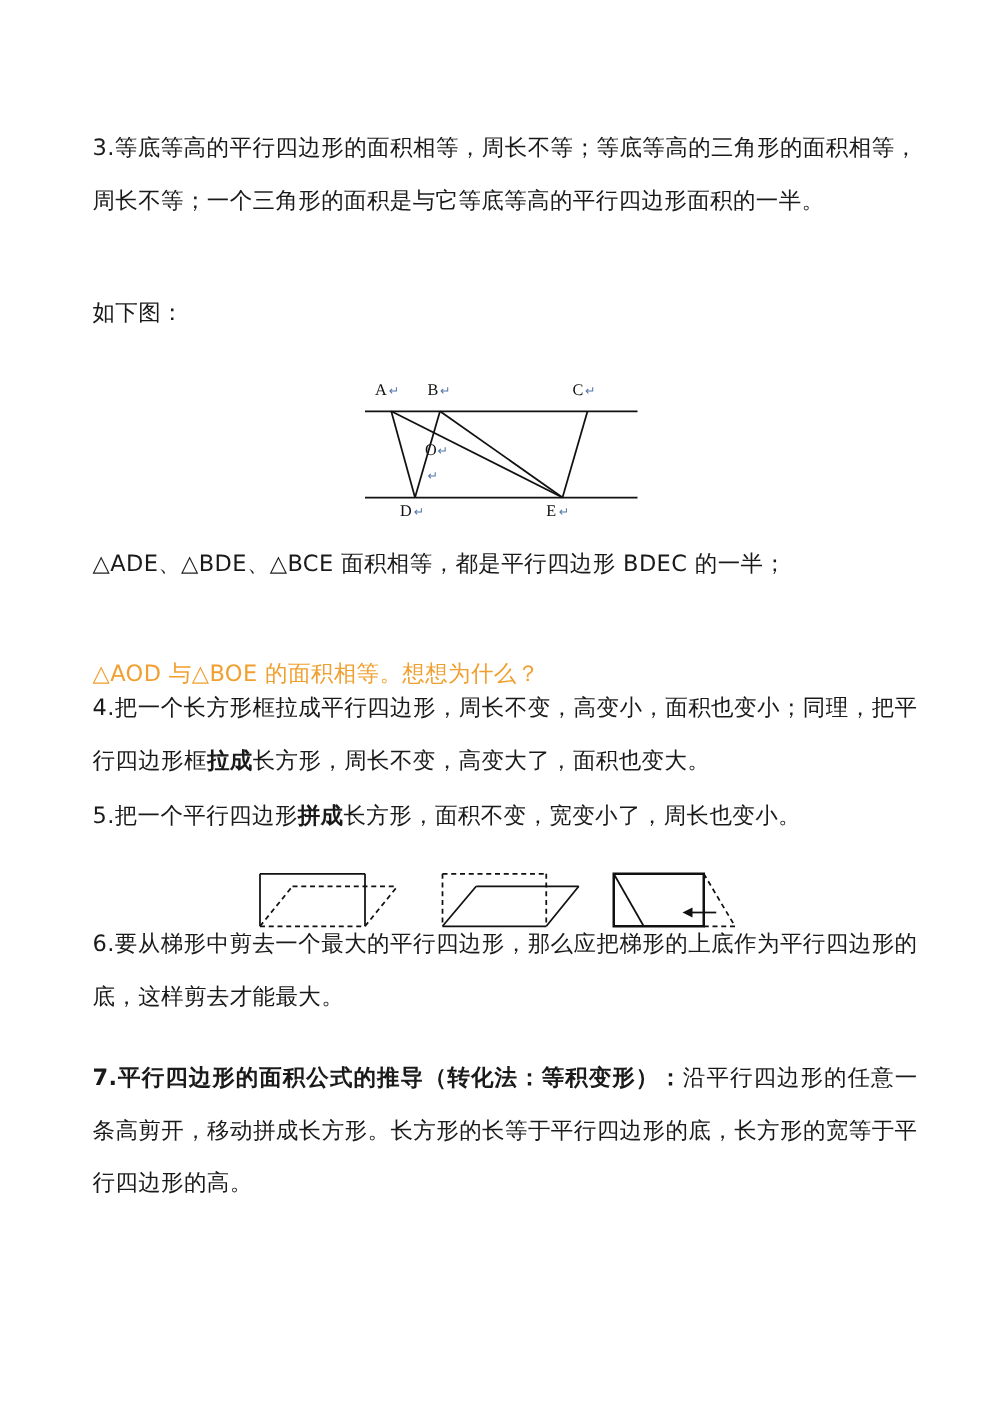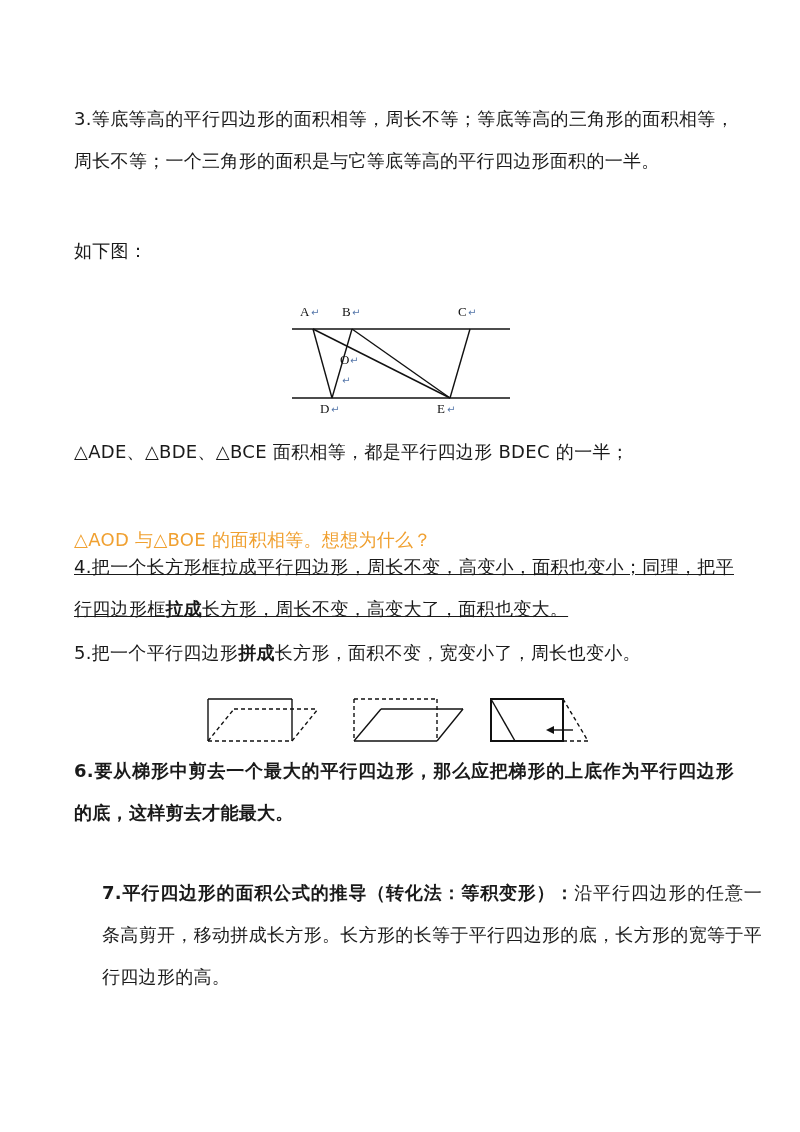--- a/index.html
+++ b/index.html
@@ -87,27 +87,27 @@
 </svg>
 
 <div class="para" style="top:431px;">
   <span>△ADE、△BDE、△BCE 面积相等，都是平行四边形 BDEC 的一半；</span>
 </div>
 
 <div class="para orange" style="top:519px;">
   <span>△AOD 与△BOE 的面积相等。想想为什么？</span>
 </div>
 
-<div class="para" style="top:546px;text-decoration:underline;">
+<div class="para" style="top:546px;">
   <span>4.把一个长方形框拉成平行四边形，周长不变，高变小，面积也变小；同理，把平行四边形框</span><b>拉成</b><span>长方形，周长不变，高变大了，面积也变大。</span>
 </div>
 
 <div class="para" style="top:632px;">
   <span>5.把一个平行四边形</span><b>拼成</b><span>长方形，面积不变，宽变小了，周长也变小。</span>
 </div>
 
-<div class="para" style="top:750px;font-weight:bold;">
+<div class="para" style="top:735px;">
   <span>6.要从梯形中剪去一个最大的平行四边形，那么应把梯形的上底作为平行四边形的底，这样剪去才能最大。</span>
 </div>
 
-<div class="para" style="top:872px;margin-left:28px;">
+<div class="para" style="top:842px;">
   <b>7.平行四边形的面积公式的推导（转化法：等积变形）：</b><span>沿平行四边形的任意一条高剪开，移动拼成长方形。长方形的长等于平行四边形的底，长方形的宽等于平行四边形的高。</span>
 </div>
 
 </body></html>

